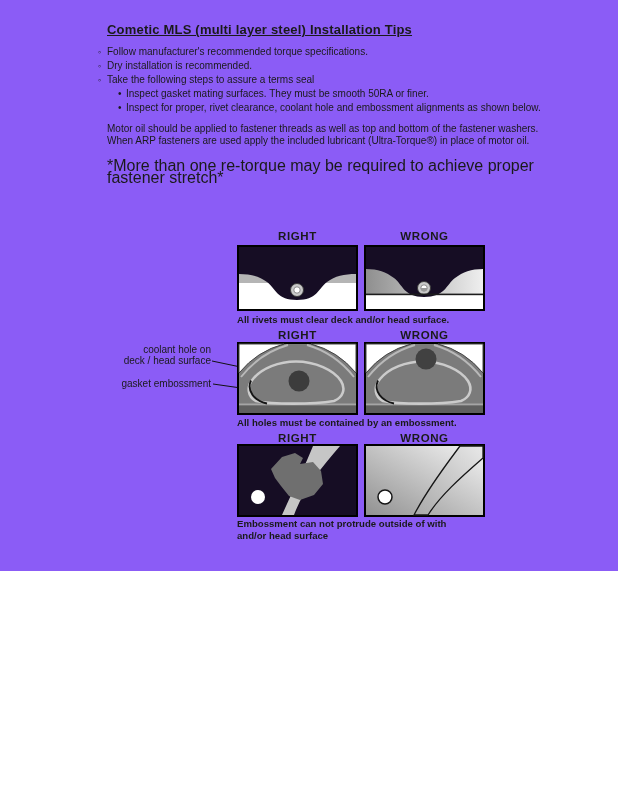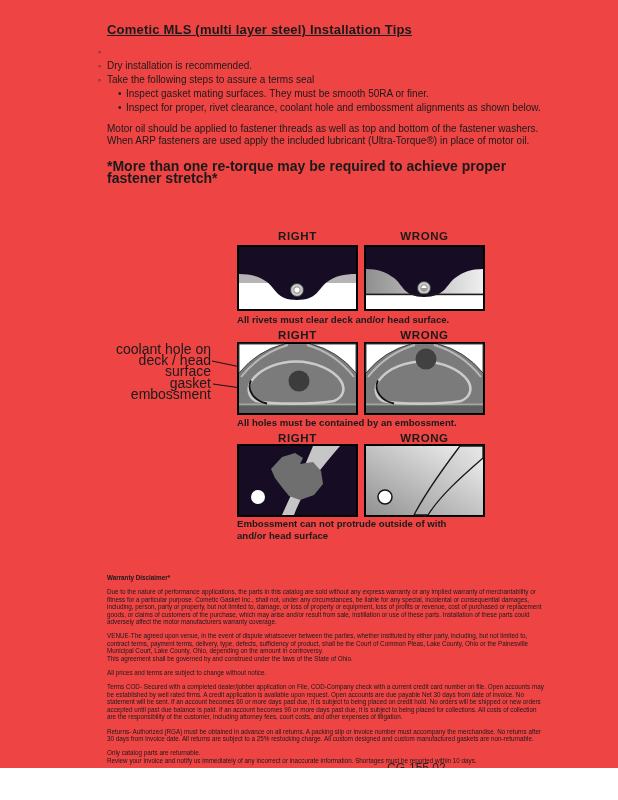--- a/index.html
+++ b/index.html
@@ -1,52 +1,53 @@
 <!DOCTYPE html>
 <html style="--ink-dark: #160d24; --gray-mid: #7b7b7b; --gray-light: #cbcbcb; --gray-band: #b5b5b5; --text: #1a1a1a;"><head>
 <meta charset="utf-8">
 <style>
   html,body{margin:0;padding:0;background:#fff;}
-  .page{position:relative;width:618px;height:768px;background:#ef4444;overflow:hidden;
+  .page{position:relative;width:618px;height:571px;background:#8b5cf6;overflow:hidden;
         font-family:"Liberation Sans", sans-serif;color:#1a1a1a;}
   
   .content{position:absolute;left:107px;top:22px;width:437px;}
   .title{font-size:13px;font-weight:bold;text-decoration:underline;margin:0 0 8px 0;letter-spacing:.2px;}
   .bullets{font-size:10px;line-height:14px;}
   .b-row{display:flex;}
   .b-row .marker{width:9px;margin-left:-9px;flex:0 0 9px;text-align:left;font-size:9px;line-height:14px;}
   .b-row.sub{margin-left:11px;}
   .b-row.sub .marker{width:8px;margin-left:0;flex:0 0 8px;font-size:10px;}
   .diesel-heading{font-size:11.5px;font-weight:bold;margin:11px 0 0 0;}
   .para{font-size:10px;line-height:12.4px;margin:8px 0 0 0;}
-  .note{font-size:14px;line-height:12.4px;margin:12px 0 8px 0;font-weight:bold;}
+  .note{font-size:16px;line-height:12.4px;margin:12px 0 8px 0;}
   
   .diagram-area{position:absolute;left:0;top:228px;width:618px;height:320px;}
   .dg-label{position:absolute;width:121px;text-align:center;font-size:11.5px;font-weight:bold;letter-spacing:.6px;}
   .dg-box{position:absolute;width:121px;}
   .dg-caption{position:absolute;font-size:9.6px;font-weight:bold;line-height:11.5px;}
-  .side-label{position:absolute;left:99px;width:112px;text-align:right;font-size:14px;line-height:11px;}
+  .side-label{position:absolute;left:99px;width:112px;text-align:right;font-size:10px;line-height:11px;}
   .leader{position:absolute;left:0;top:0;}
   
   .legal{position:absolute;left:107px;top:574px;width:437px;font-size:6.3px;line-height:7.4px;}
   .legal-heading{font-weight:bold;margin:0 0 7px 0;}
   .legal p{margin:0 0 7px 0;white-space:pre-line;}
   .footer-code{position:absolute;left:387px;top:761px;font-size:12px;color:#222;}
 </style>
 </head>
 <body>
 
 <div class="page">
 
   <div class="content">
     <h1 class="title">Cometic MLS (multi layer steel) Installation Tips</h1>
 
     <div class="bullets">
       <div class="b-row">
         <span class="marker">◦</span>
+        <span>Follow manufacturer's recommended torque specifications.</span>
       </div>
       <div class="b-row">
         <span class="marker">◦</span>
         <span>Dry installation is recommended.</span>
       </div>
       <div class="b-row">
         <span class="marker">◦</span>
         <span>Take the following steps to assure a terms seal</span>
       </div>
       <div class="b-row sub">

